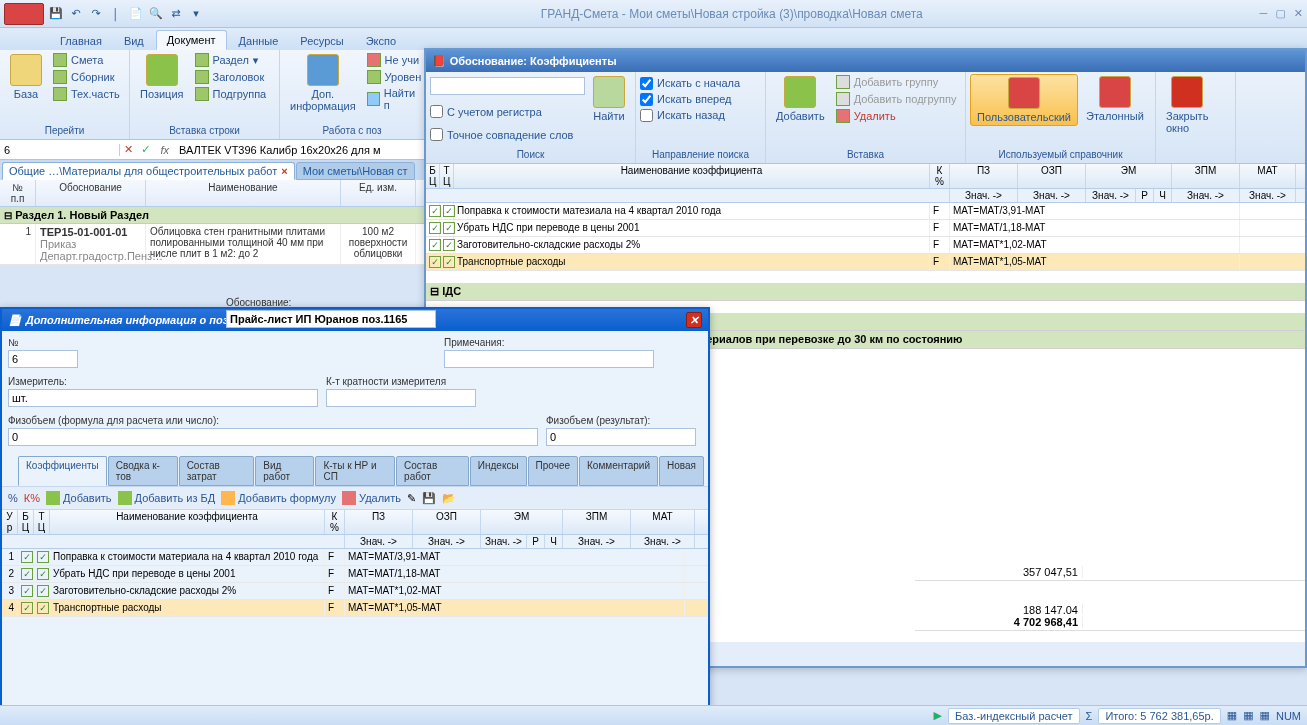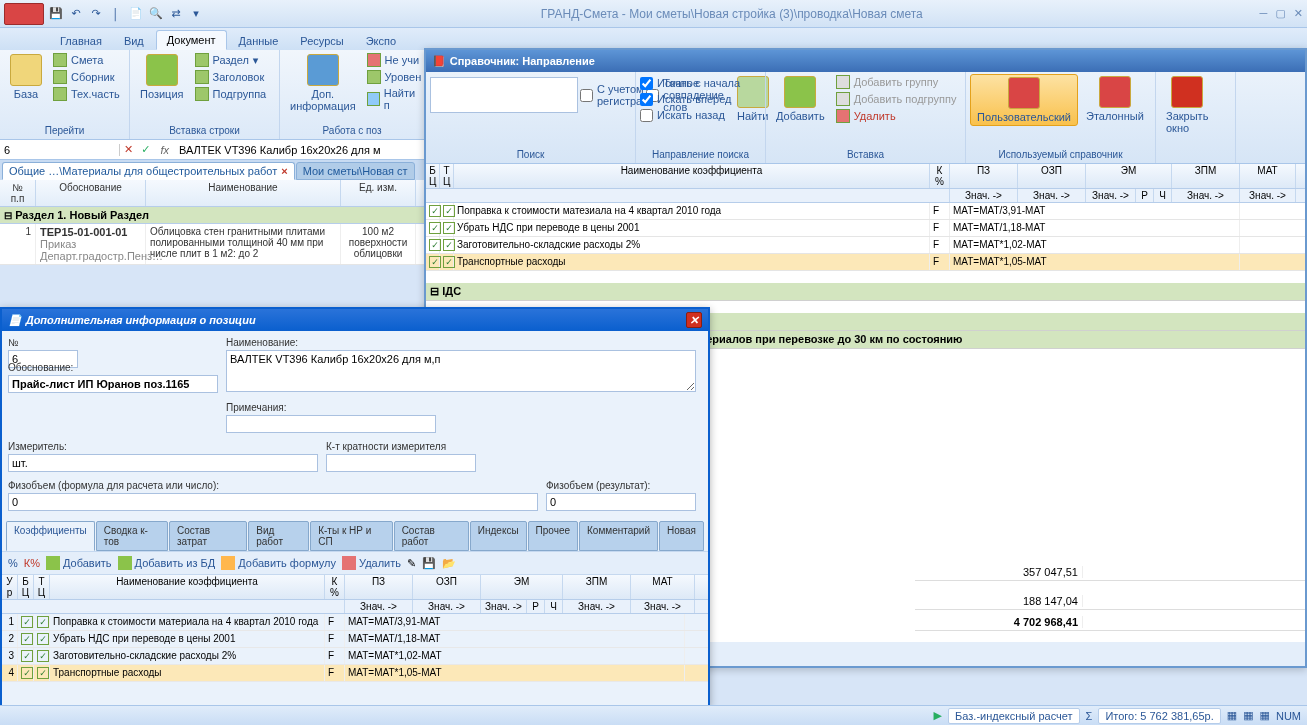--- a/index.html
+++ b/index.html
@@ -66,21 +66,21 @@
 
 
 .dlg { position: absolute; left: 0; top: 307px; width: 710px; height: 400px; background: #eaf2fb; border: 2px solid #0a5fce; box-shadow: 0 2px 8px rgba(0,0,0,0.3); }
 .dlg .titlebar3 { height: 22px; background: linear-gradient(#2a73d9, #0a5fce); color: #fff; display: flex; align-items: center; padding: 0 6px; font-style: italic; font-weight: bold; }
 .dlg .titlebar3 .close { margin-left: auto; width: 16px; height: 16px; background: #d03020; border: 1px solid #8a1e12; color: #fff; text-align: center; line-height: 14px; border-radius: 2px; }
 .dlg .form { padding: 6px; display: flex; gap: 8px; flex-wrap: wrap; }
 .dlg label { display: block; font-size: 10px; color: #333; margin-bottom: 2px; }
 .dlg input, .dlg textarea { width: 100%; border: 1px solid #aac1e0; background: #fff; padding: 2px 3px; font-size: 11px; }
 .dlg .tabs { display: flex; gap: 1px; padding: 0 4px; margin-top: 4px; }
 .dlg .tabs .tab { background: #b7d1ec; padding: 3px 7px; border: 1px solid #86a8cc; border-radius: 2px 2px 0 0; font-size: 10px; color: #333; }
-.dlg .tabs .tab.active { background: #eaf2fb; border-bottom-color: #eaf2fb; color: #2b5797; }
+.dlg .tabs .tab.active { background: #eaf2fb; border-bottom-color: #eaf2fb; color: #2b5797; margin-left: 12px; }
 .dlg .toolbar { display: flex; gap: 6px; padding: 4px 6px; background: #e4eefa; border-top: 1px solid #c5d8ef; border-bottom: 1px solid #c5d8ef; align-items: center; }
 .dlg .toolbar .btn { display: flex; align-items: center; gap: 3px; color: #2b5797; font-size: 10px; }
 .dlg .toolbar .icon { width: 14px; height: 14px; background: #8bc34a; }
 .dlg .gridhead { display: flex; background: linear-gradient(#f5f9fe, #dde9f7); border-bottom: 1px solid #b6cdea; }
 .dlg .gridhead .col { padding: 1px 2px; border-right: 1px solid #c5d8ef; font-size: 10px; text-align: center; }
 .dlg .drow { display: flex; border-bottom: 1px solid #e8e8e8; }
 .dlg .drow .cell { padding: 2px 3px; border-right: 1px solid #eee; font-size: 10px; }
 .dlg .drow.selected { background: #fce8b8; }
 
 
@@ -224,26 +224,26 @@
     <div class="cell" style="width:195px">Облицовка стен гранитными плитами полированными толщиной 40 мм при числе плит в 1 м2: до 2</div>
     <div class="cell" style="width:75px;text-align:center;white-space:pre">100 м2
 поверхности
 облицовки</div>
   </div>
 </div>
 
 <div class="ref-win">
   <div class="titlebar2">
       <span style="margin-right:4px">📕</span>
-      <span>Справочник: Направление</span>
+      <span>Обоснование: Коэффициенты</span>
     </div>
   <div class="ribbon2">
     <div class="ribbon-group" style="width:210px">
       <div class="items">
-        <div style="display:flex;flex-direction:row;gap:2px;padding-top:3px">
+        <div style="display:flex;flex-direction:column;gap:10px;padding-top:3px">
           <input type="text" style="width: 155px; border: 1px solid rgb(170, 193, 224); padding: 2px;">
           <label style="display:flex;gap:4px;align-items:center;color:#2b5797">
               <input type="checkbox" style="">
               <span>С учетом регистра</span>
             </label>
           <label style="display:flex;gap:4px;align-items:center;color:#2b5797">
               <input type="checkbox" style="">
               <span>Точное совпадение слов</span>
             </label>
         </div>
@@ -374,40 +374,39 @@
     <div style="height:12px"></div>
     <div class="group-row">⊟ <span>IДС</span></div>
     <div style="height:12px"></div>
     <div class="group-row">⊟ <span>3.2 (до ССЦ 29)</span></div>
     <div class="group-row">⊟ <span>грузки в % к оптовой (отпускной) цене стройматериалов при перевозке до 30 км по состоянию</span></div>
 
     <div class="sumrow" style="top:400px;width:390px">
         <span class="val">357 047,51</span>
         <span style="width:210px"></span>
       </div>
-    <div class="sumrow" style="top:429px;width:390px">
+    <div class="sumrow" style="top:438px;width:390px">
         <span class="val">188 147,04</span>
         <span style="width:210px"></span>
       </div>
     <div class="sumrow" style="top:450px;width:390px;font-weight:bold">
         <span class="val">4 702 968,41</span>
         <span style="width:210px"></span>
       </div>
   </div>
 </div>
 
 <div class="dlg">
   <div class="titlebar3">
       <span style="margin-right:4px">📄</span>
       <span>Дополнительная информация о позиции</span>
       <span class="close">✕</span>
     </div>
   <div class="form">
     <div style="width:210px"><label>№</label><input style="width: 70px;" value="6"></div>
-    <div style="width:470px"><label>Наименование:</label><textarea rows="3" style="">ВАЛТЕК VT396 Калибр 16x20x26 для м,п</textarea></div>
     <div style="width:210px;margin-top:-40px"><label>Обоснование:</label><input style="font-weight: bold;" value="Прайс-лист ИП Юранов поз.1165"></div>
     <div style="width:210px"><label>Примечания:</label><input value="" style=""></div>
     <div style="width:310px"><label>Измеритель:</label><input value="шт." style=""></div>
     <div style="width:150px"><label>К-т кратности измерителя</label><input style=""></div>
     <div style="width:530px"><label>Физобъем (формула для расчета или число):</label><input value="0" style=""></div>
     <div style="width:150px"><label>Физобъем (результат):</label><input value="0" style=""></div>
   </div>
   <div class="tabs">
     <div class="tab active">Коэффициенты</div>
     <div class="tab">Сводка к-тов</div>

